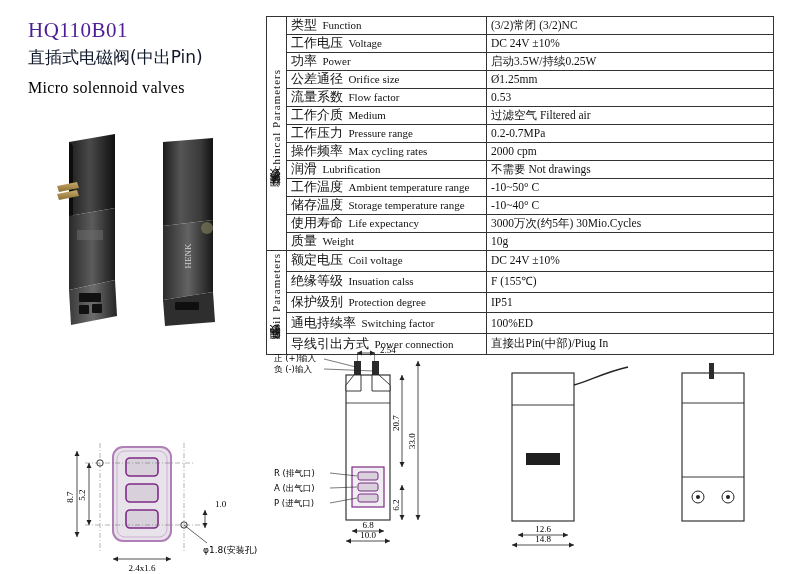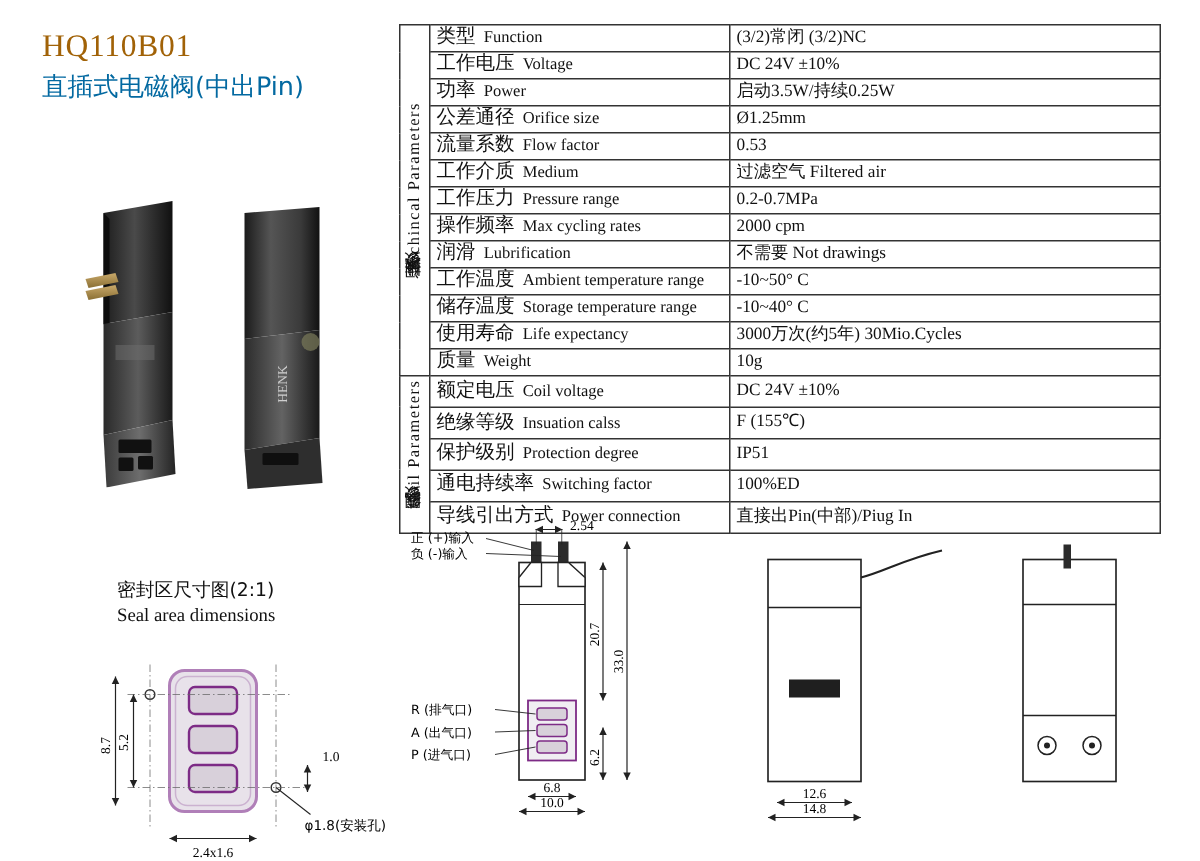--- a/index.html
+++ b/index.html
@@ -13,25 +13,25 @@
     overflow: hidden;
   }
   .page { position:absolute; inset:0; }
 
   
   .title-block {
     position:absolute; left:28px; top:18px; width:230px;
   }
   .title-main {
     font-family: "Liberation Serif", serif;
-    font-size: 21px; letter-spacing: .5px; color:#a16207;
+    font-size: 21px; letter-spacing: .5px; color:#4c1d95;
     margin-bottom: 3px;
   }
   .title-cn {
-    font-size: 17px; color:#0369a1; margin-bottom: 10px;
+    font-size: 17px; color:#0f172a; margin-bottom: 10px;
     font-family: "DejaVu Sans", sans-serif;
   }
   .title-en {
     font-size: 16px; color:#000;
     font-family: "Liberation Serif", serif;
     letter-spacing:.3px;
   }
 
   
   .spec-table {
@@ -85,20 +85,21 @@
   .cnlabel { font-family:"DejaVu Sans", sans-serif; }
 </style>
 </head>
 <body>
 
 <div class="page">
 
   <div class="title-block">
     <div class="title-main">HQ110B01</div>
     <div class="title-cn">直插式电磁阀(中出Pin)</div>
+    <div class="title-en">Micro solennoid valves</div>
   </div>
 
   <div class="photos">
     <svg class="valve-a" width="92" height="195" viewBox="0 0 92 195">
       <defs>
         <linearGradient id="gdark" x1="0" y1="0" x2="1" y2="0">
           <stop offset="0" stop-color="#1d1d1d"></stop>
           <stop offset="0.45" stop-color="#4a4a4a"></stop>
           <stop offset="1" stop-color="#101010"></stop>
         </linearGradient>
@@ -228,24 +229,20 @@
           <td class="p-name"><span class="cn">通电持续率</span>&nbsp; <span class="en">Switching factor</span></td>
           <td class="p-val">100%ED</td>
         </tr>
         <tr>
           <td class="p-name"><span class="cn">导线引出方式</span>&nbsp; <span class="en">Power connection</span></td>
           <td class="p-val">直接出Pin(中部)/Piug In</td>
         </tr>
       </tbody>
   </table>
 
-  <div class="seal-head">
-    <div class="l1">密封区尺寸图(2:1)</div>
-    <div class="l2">Seal area dimensions</div>
-  </div>
 
   <div class="drawings">
 
     <svg width="240" height="200" viewBox="0 0 240 200" style="position:absolute;left:55px;top:85px;">
 
       <rect x="58" y="22" width="58" height="94" rx="10" ry="10" fill="#e8e2ea" stroke="#b07fb8" stroke-width="2"></rect>
       <rect x="62" y="26" width="50" height="86" rx="8" ry="8" fill="none" stroke="#cbb2d0" stroke-width="1"></rect>
 
       <rect x="71" y="33" width="32" height="18" rx="4" fill="#d8d0da" stroke="#7d2b86" stroke-width="1.6"></rect>
       <rect x="71" y="59" width="32" height="18" rx="4" fill="#d8d0da" stroke="#7d2b86" stroke-width="1.6"></rect>

